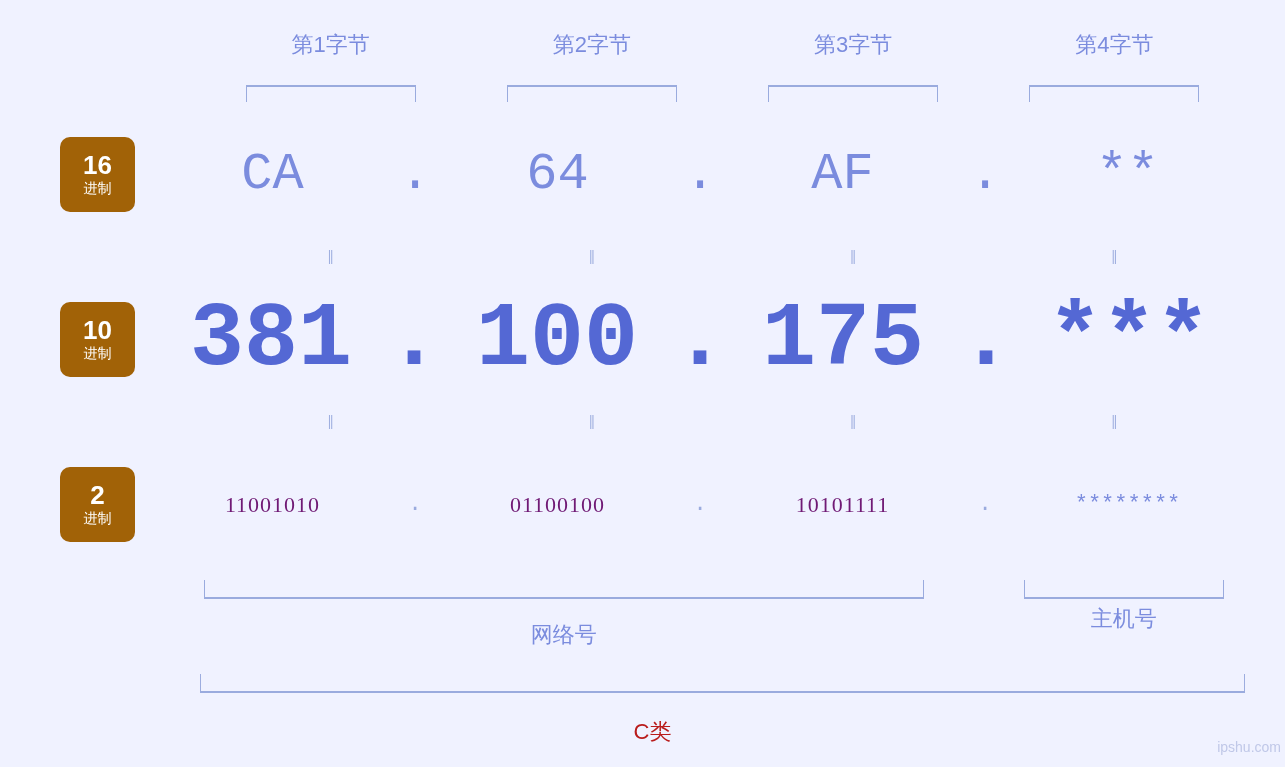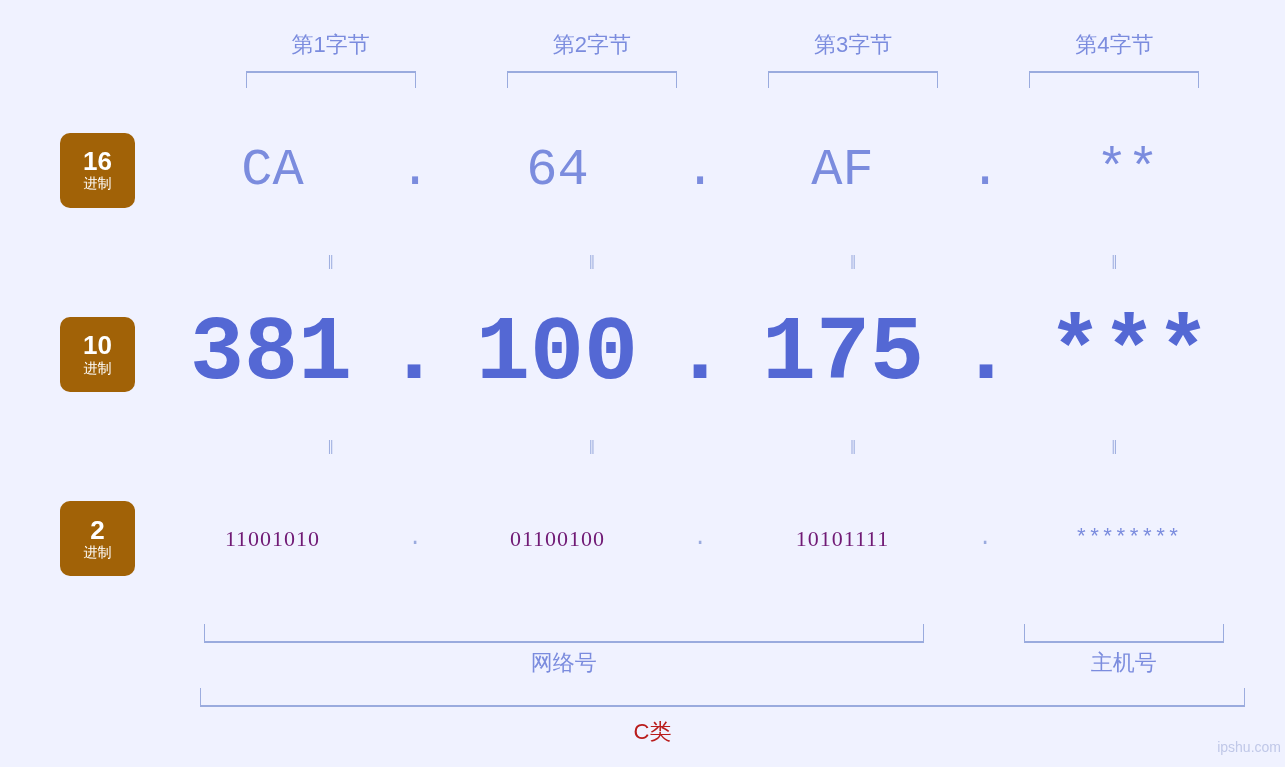--- a/index.html
+++ b/index.html
@@ -14,20 +14,21 @@
     }
 
     .container {
       width: 100%;
       height: 100%;
       display: flex;
       flex-direction: column;
       align-items: center;
       padding: 30px 40px 20px 60px;
       position: relative;
+      gap: 14px;
     }
 
     
     .column-headers {
       display: flex;
       width: 100%;
       padding-left: 140px;
       margin-bottom: 10px;
     }
 
@@ -386,21 +387,21 @@
       <div style="flex:0 0 50px;"></div>
 
       <div style="flex:1; display:flex; justify-content:center;">
         <svg width="200" height="22" viewBox="0 0 200 22">
           <polyline points="0,2 0,20 200,20 200,2" fill="none" stroke="#9aabde" stroke-width="2"></polyline>
         </svg>
       </div>
     </div>
 
     <div class="bracket-label-row">
-      <div style="flex:3; text-align:center; padding-right:25px;">
+      <div style="flex:3; text-align:center; padding-right:25px;margin-top:16px;">
         <span style="color:#7b8cde; font-size:22px; font-family:'Microsoft YaHei',sans-serif;">网络号</span>
       </div>
       <div style="flex:0 0 50px;"></div>
       <div style="flex:1; text-align:center;">
         <span style="color:#7b8cde; font-size:22px; font-family:'Microsoft YaHei',sans-serif;">主机号</span>
       </div>
     </div>
   </div>
 
   <div class="class-row" style="margin-top:8px;">

